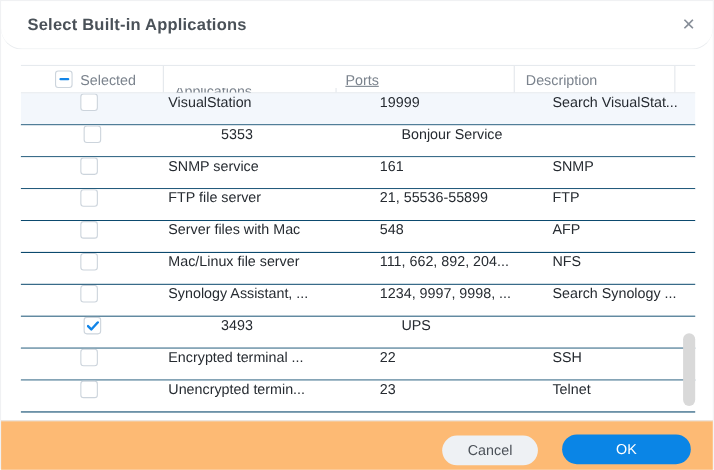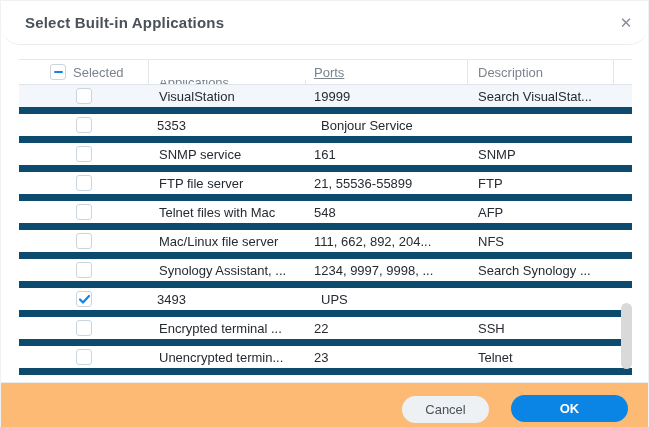--- a/index.html
+++ b/index.html
@@ -28,27 +28,27 @@
            border-bottom: 1px solid #dfe4e9; background: #fff; }
   .th { font-size: 13px; color: #7b838d; display: flex; align-items: center;
         border-right: 1px solid #e3e7ec; overflow: hidden; white-space: nowrap; }
   .th:last-child { border-right: none; }
   .th-sel   { width: 130px; padding-left: 31px; }
   .th-app   { width: 157px; padding-left: 10px; margin-top: 20px; }
   .th-ports { width: 162px; padding-left: 8px; text-decoration: underline; }
   .th-desc  { width: 146px; padding-left: 10px; }
   .th-spacer{ width: 18px; }
 
-  .row { display: flex; height: 29px; border-bottom: 7px solid #0c4a6e;
-         background: #fff; align-items: center; }
+  .row { display: flex; height: 29px; border-bottom: 1px solid #0c4a6e;
+         background: #fff; }
   .row.highlighted { background: #f3f7fc; }
   .cell { font-size: 13px; color: #262b31; overflow: hidden; white-space: nowrap; }
   .cell-sel   { width: 130px; display: flex; justify-content: center; }
   .cell-app   { width: 157px; padding-left: 10px; }
-  .cell-ports { width: 162px; padding-left: 8px; }
+  .cell-ports { width: 162px; padding-left: 8px; margin-left: 44px; }
   .cell-desc  { width: 146px; padding-left: 10px; }
 
   
   .checkbox { width: 16px; height: 16px; background: #fff; border: 1px solid #ccd4dc;
               border-radius: 3px; display: inline-flex; align-items: center;
               justify-content: center; cursor: pointer; flex: none; }
   .th-sel .checkbox { margin-right: 7px; }
   .checkbox .minus { width: 9px; height: 2.5px; background: #1285e8; border-radius: 1px;
                      display: none; }
   .checkbox.indeterminate .minus { display: block; }
@@ -60,21 +60,21 @@
                   background: #d9d9d9; border-radius: 6px; }
 
   
   .footerbar { position: absolute; left: 0; top: 381px; width: 100%; height: 46px;
                border-top: 1px solid #e9ecef; background: #fdba74; }
   .btn { position: absolute; border: none; border-radius: 14px; font-size: 13px;
          font-family: inherit; cursor: pointer; }
   .btn-cancel { left: 401px; top: 13px; width: 87px; height: 27px;
                 background: #eef1f4; color: #4b5158; }
   .btn-ok { left: 510px; top: 12px; width: 117px; height: 27px;
-            background: #0a85e6; color: #ffffff; font-weight: bold; }
+            background: #0a85e6; color: #ffffff; font-weight: normal; }
 </style>
 </head>
 <body>
 
 <div class="dialog">
 
   <div class="titlebar">
     <div class="title">Select Built-in Applications</div>
     <div class="close">✕</div>
   </div>
@@ -131,21 +131,21 @@
       <div class="cell cell-app">FTP file server</div>
       <div class="cell cell-ports">21, 55536-55899</div>
       <div class="cell cell-desc">FTP</div>
     </div>
         <div class="row">
       <div class="cell cell-sel">
         <span class="checkbox">
           
         </span>
       </div>
-      <div class="cell cell-app">Telnet files with Mac</div>
+      <div class="cell cell-app">Server files with Mac</div>
       <div class="cell cell-ports">548</div>
       <div class="cell cell-desc">AFP</div>
     </div>
         <div class="row">
       <div class="cell cell-sel">
         <span class="checkbox">
           
         </span>
       </div>
       <div class="cell cell-app">Mac/Linux file server</div>

